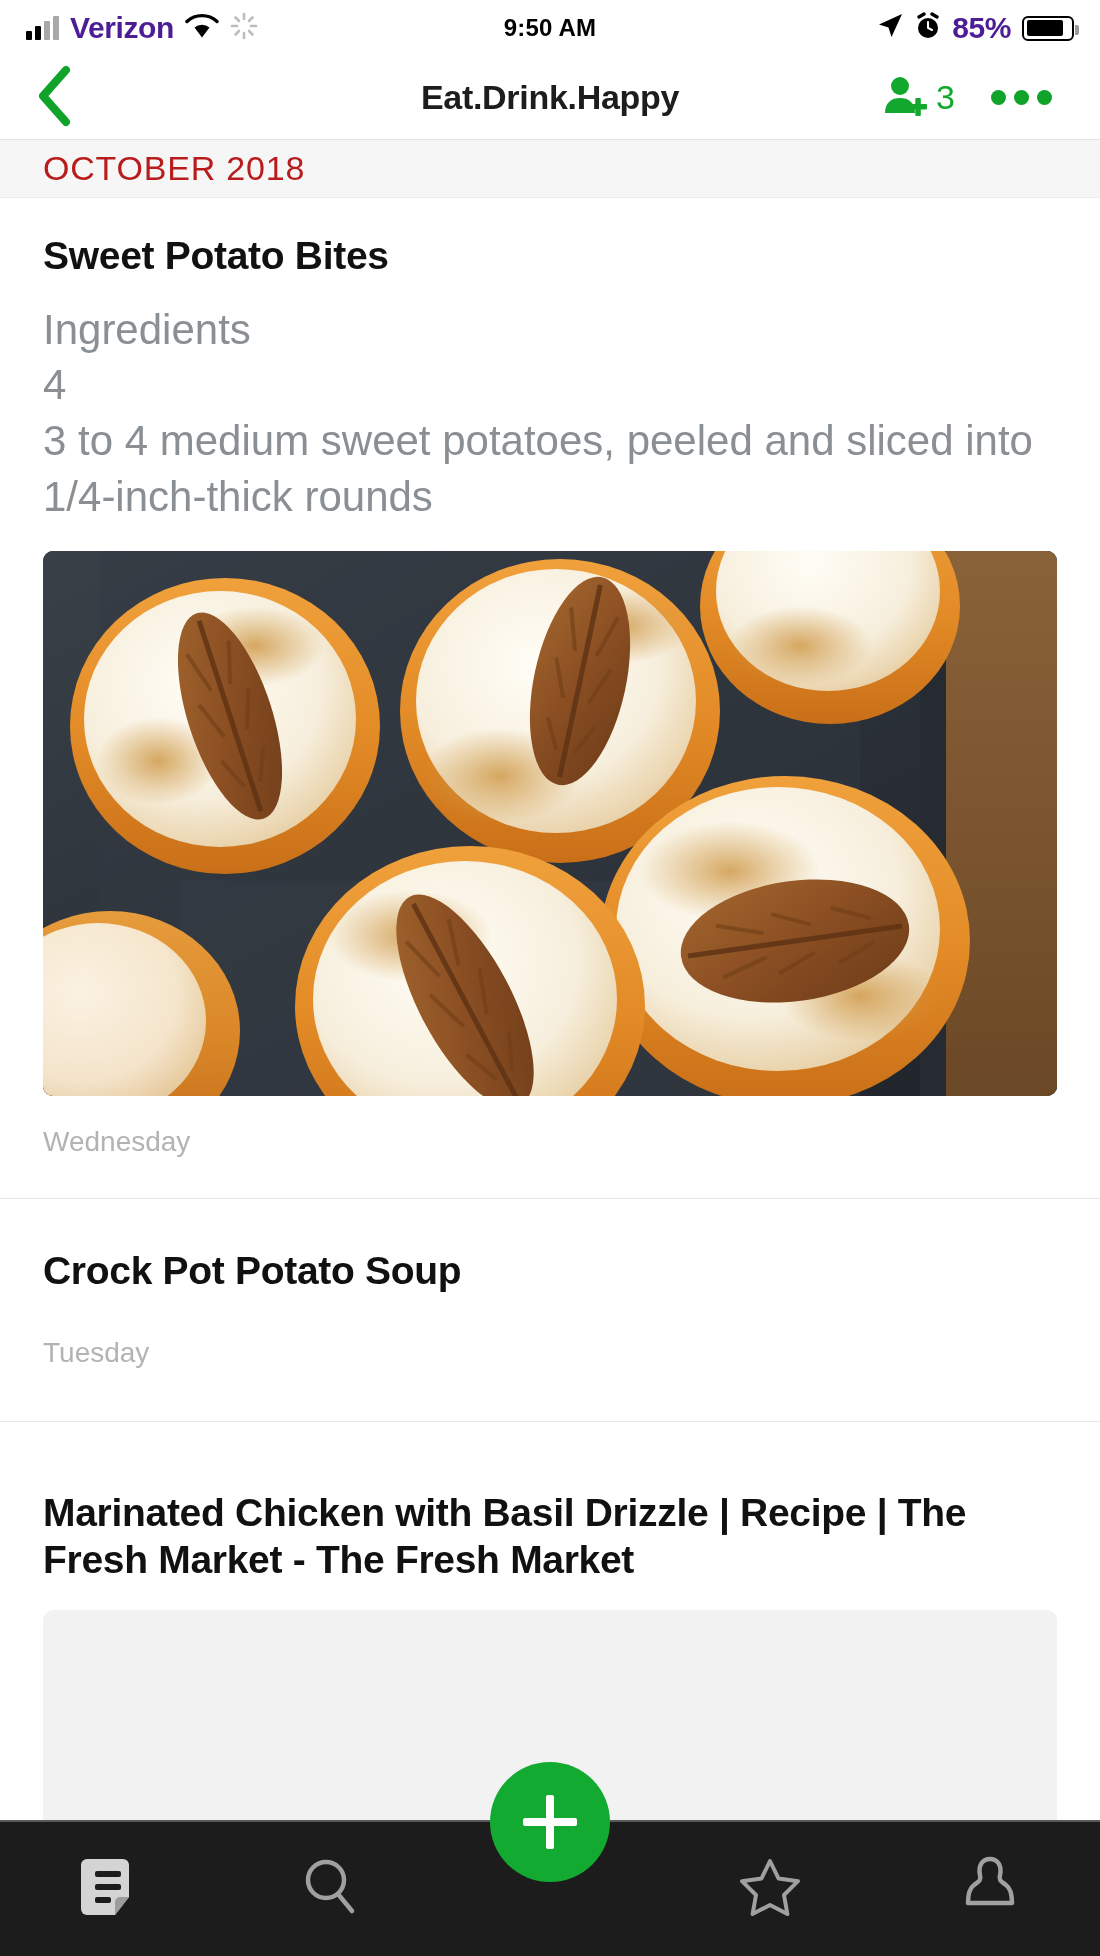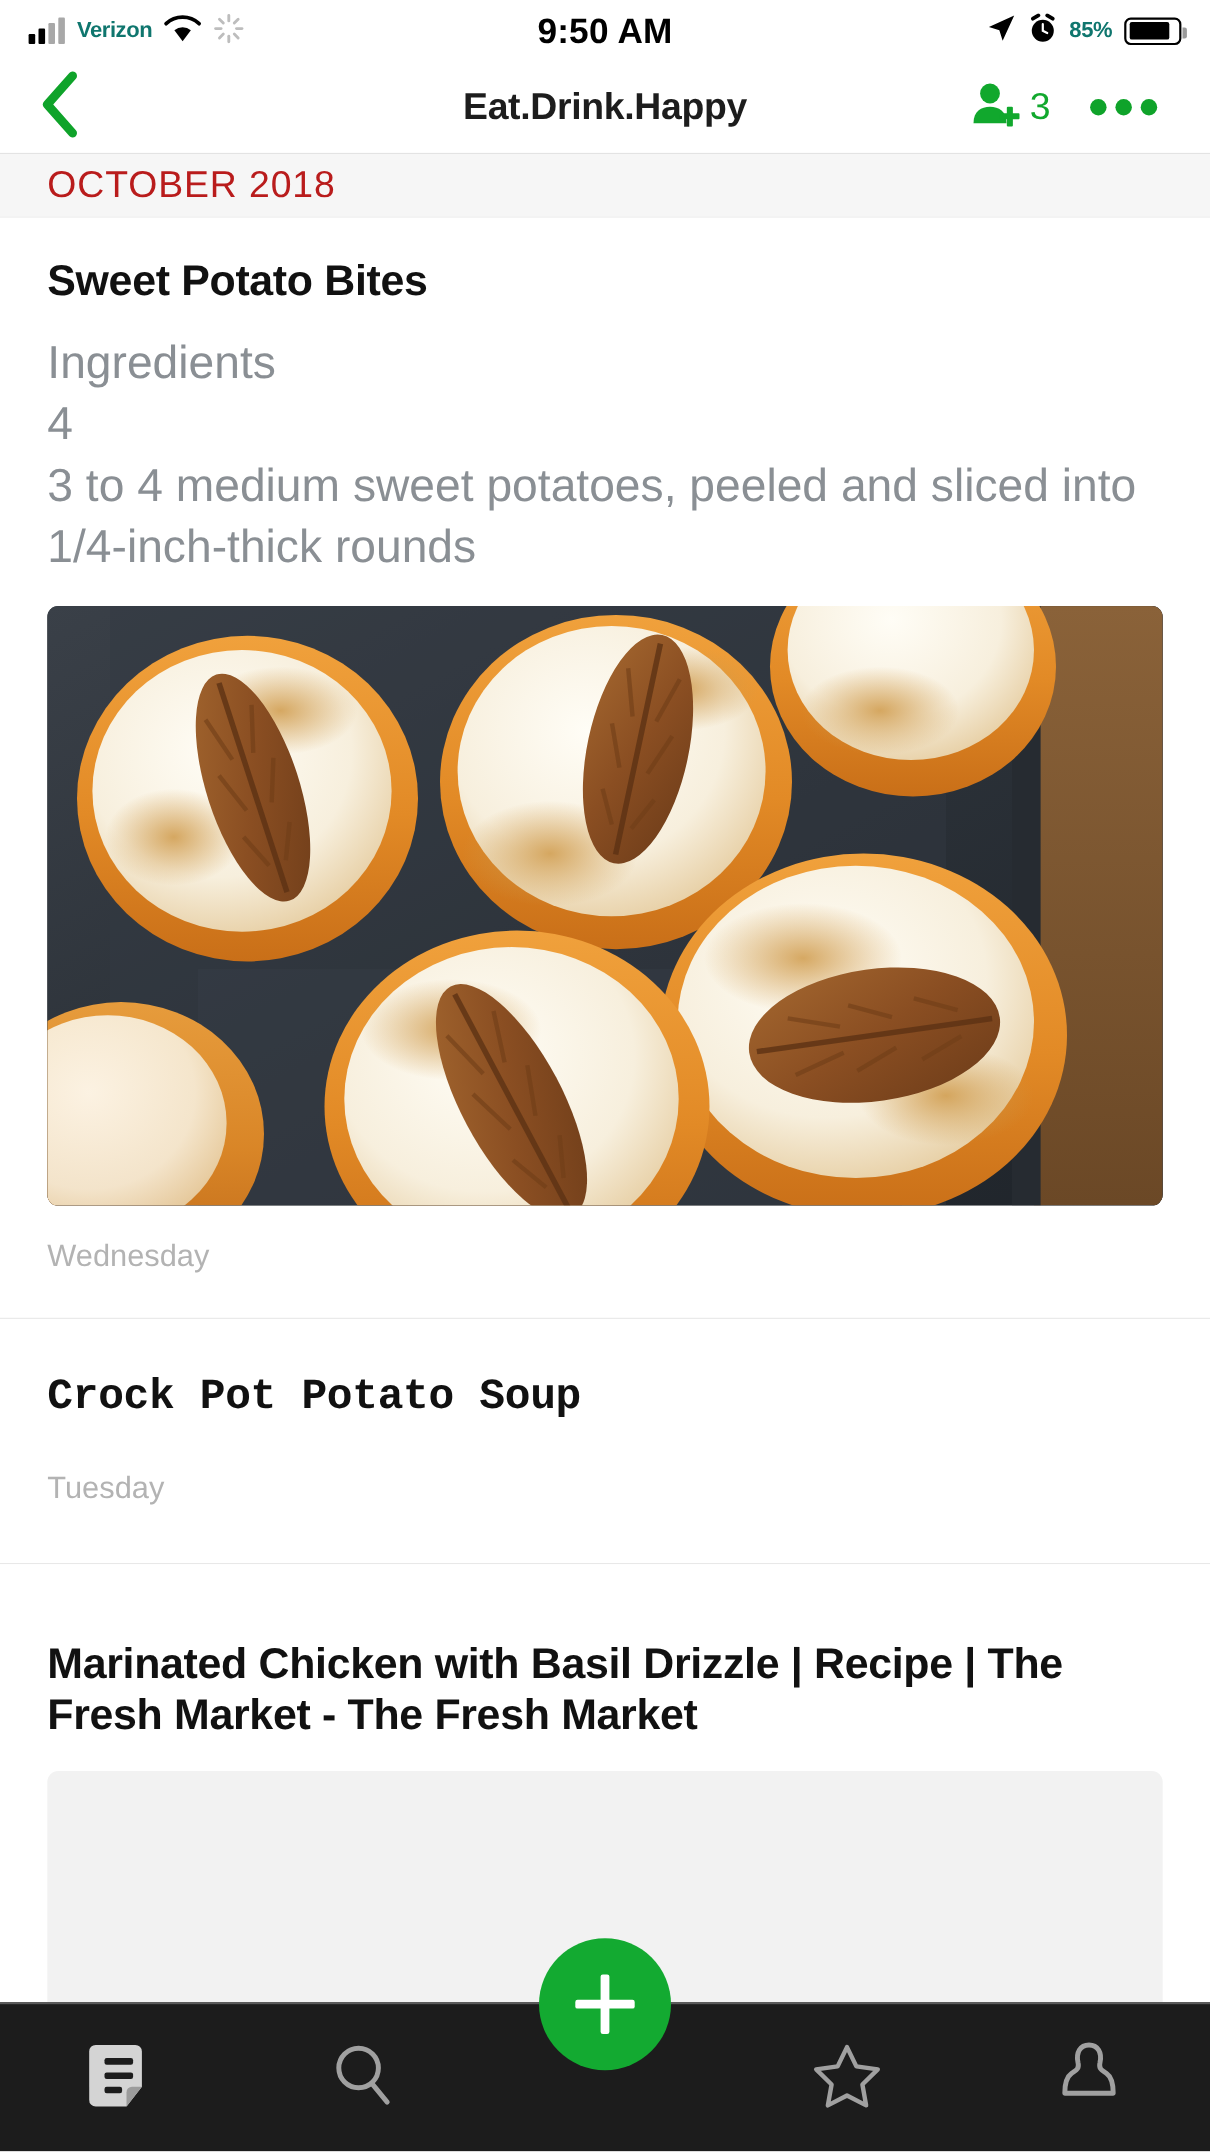--- a/index.html
+++ b/index.html
@@ -18,22 +18,22 @@
     padding:0 26px;
     background:#ffffff;
   }
   .sb-left { display:flex; align-items:center; gap:11px; }
   .sb-center {
     position:absolute; left:0; right:0; top:0; height:56px;
     display:flex; align-items:center; justify-content:center;
     pointer-events:none;
   }
   .sb-right { margin-left:auto; display:flex; align-items:center; gap:11px; }
-  .sb-text { font-size:20px; font-weight:600; color:#0f766e; letter-spacing:-0.4px; }
-  .sb-time { font-size:32px; font-weight:600; color:#000; letter-spacing:0.2px; }
+  .sb-text { font-size:30px; font-weight:600; color:#4c1d95; letter-spacing:-0.4px; }
+  .sb-time { font-size:24px; font-weight:600; color:#000; letter-spacing:0.2px; }
   .bars { display:flex; align-items:flex-end; gap:3px; height:24px; }
   .bars i { display:block; width:6px; background:#000; border-radius:1px; }
   .bars i:nth-child(1){ height:9px; }
   .bars i:nth-child(2){ height:14px; }
   .bars i:nth-child(3){ height:19px; background:#a8a8a8; }
   .bars i:nth-child(4){ height:24px; background:#a8a8a8; }
   .batt {
     width:52px; height:25px; border:2.5px solid #000; border-radius:6px;
     position:relative; display:flex; align-items:center; padding:2.5px;
   }
@@ -94,21 +94,21 @@
   }
   .card-photo svg { display:block; width:100%; height:100%; }
   .card-time {
     font-size:28px; color:#b3b3b3; padding:30px 0 40px 0;
   }
   .card-placeholder {
     margin-top:26px; height:260px; width:100%;
     background:#f2f2f2; border-radius:10px;
   }
   .card.compact { padding-bottom:0; }
-  .card.compact .card-title { margin-top:14px;font-family:Liberation Mono, monospace; }
+  .card.compact .card-title { margin-top:14px; }
   .card.compact .card-time { padding:42px 0 52px 0; }
   .card.last { padding-bottom:0; border-bottom:none; }
 
   
   .tabbar {
     position:absolute; left:0; bottom:0; width:100%; height:136px;
     background:#1c1c1c; display:flex; align-items:center;
     border-top:2px solid #5a5a5a;
   }
   .tab {

